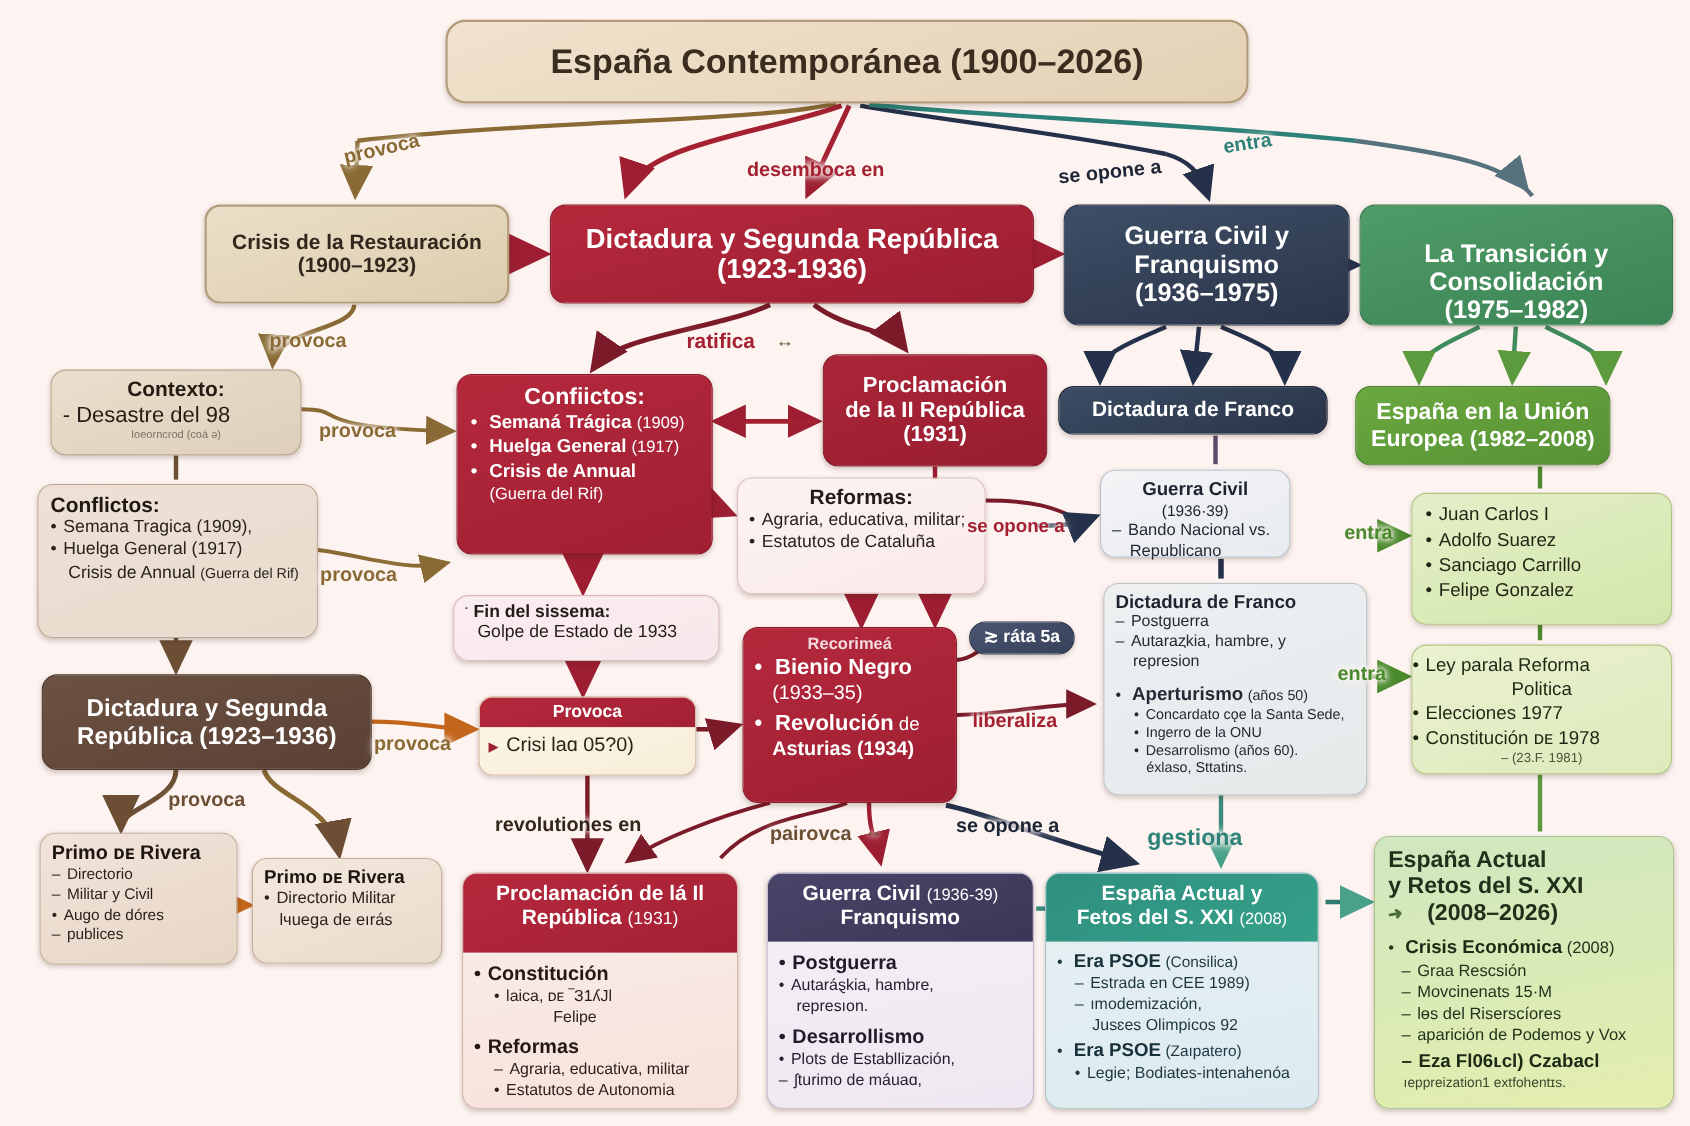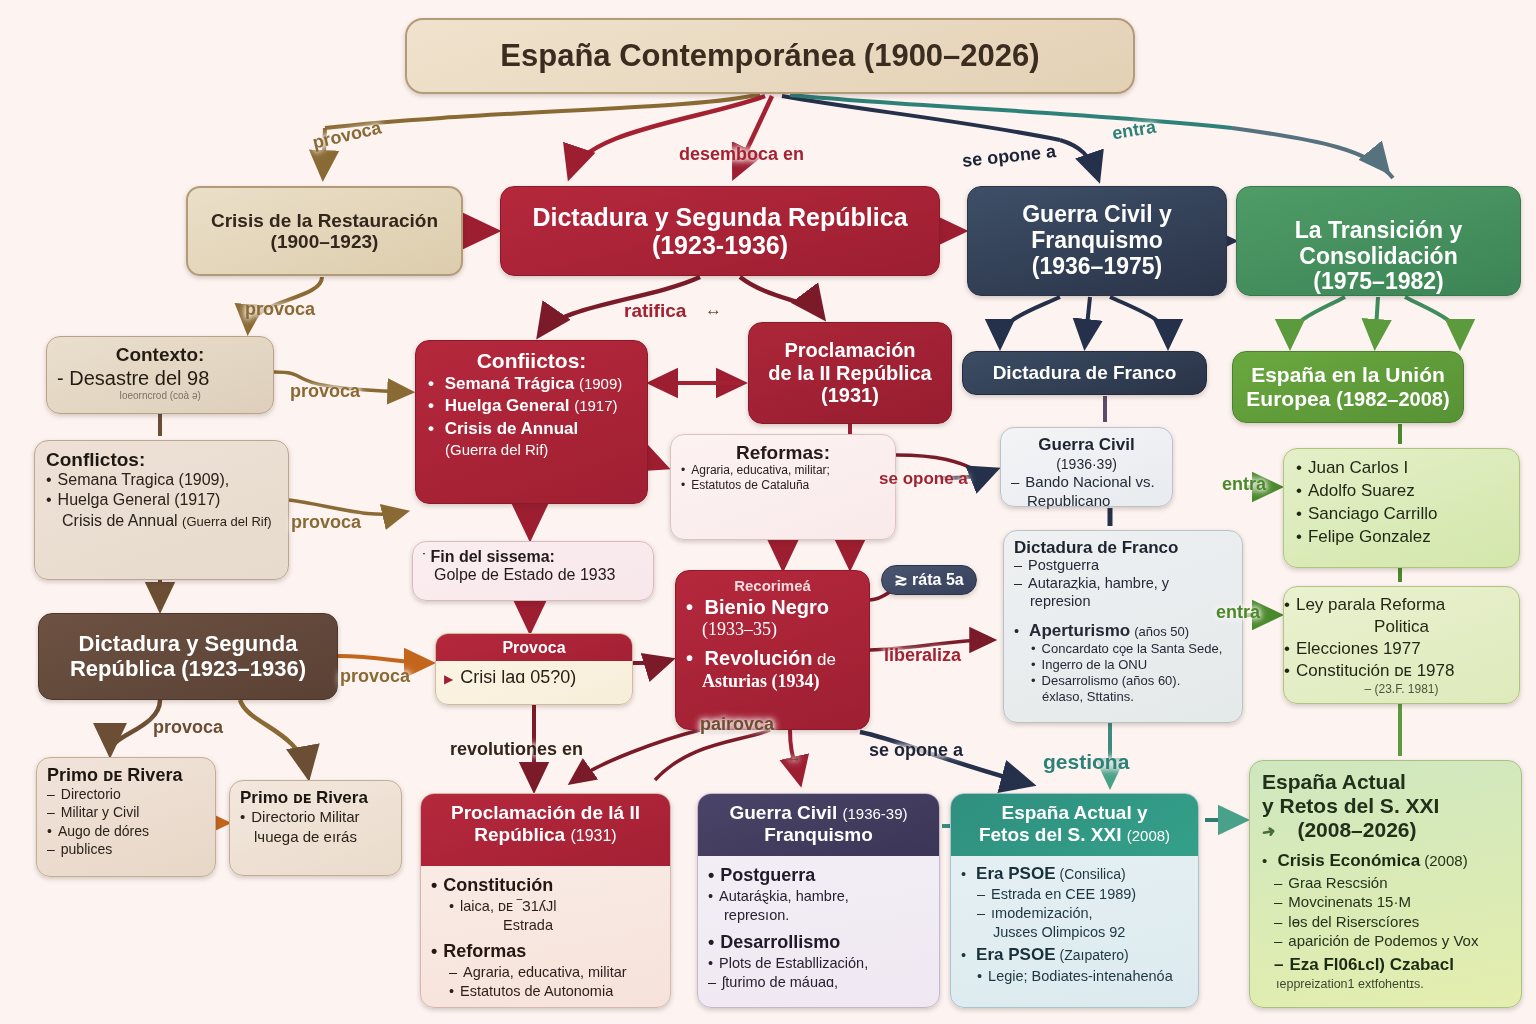--- a/index.html
+++ b/index.html
@@ -108,29 +108,29 @@
   
   #n-proclam1{left:748px;top:322px;width:204px;height:102px;
         background:linear-gradient(160deg,#ac2639,#971d2f);border:1px solid #861a29;
         display:flex;align-items:center;justify-content:center;}
   #n-proclam1 .ttl{font-size:20px;color:#fff;}
 
   #n-reformas{left:670px;top:434px;width:226px;height:106px;
         background:linear-gradient(160deg,#fdf2f2,#f9eaea);border:1.5px solid #dcc2c2;
         padding:7px 10px;}
   #n-reformas .ttl{font-size:19px;color:#241a1a;}
-  #n-reformas li{font-size:12px;color:#2a2020;line-height:1.26;}
+  #n-reformas li{font-size:16px;color:#2a2020;line-height:1.26;}
 
   #n-bienio{left:675px;top:570px;width:195px;height:160px;
         background:linear-gradient(160deg,#b5283c,#9e1f32);border:1px solid #8d1a2b;
         padding:7px 10px;}
   #n-bienio .ttl{font-size:15px;color:#f2dadd;font-weight:bold;}
   #n-bienio li{font-size:20px;color:#fff;font-weight:bold;line-height:1.2;}
   #n-bienio .yr{font-weight:normal;font-size:17px;}
-  #n-bienio .cont{display:block;margin-left:16px;font-size:18px;font-family:Liberation Serif, serif;}
+  #n-bienio .cont{display:block;margin-left:16px;font-size:18px;}
 
   #n-ratifica{left:881px;top:565px;width:96px;height:30px;border-radius:15px;
         background:linear-gradient(160deg,#4a5570,#36405a);border:1px solid #2b3449;
         display:flex;align-items:center;justify-content:center;}
   #n-ratifica .ttl{font-size:16px;color:#fff;}
 
   
   #n-franco1{left:962px;top:351px;width:245px;height:44px;
         background:linear-gradient(160deg,#3b4d64,#2a3347);border:1px solid #232c3e;
         display:flex;align-items:center;justify-content:center;}
@@ -518,21 +518,21 @@
 
 <div class="node" id="n-proclam2">
   <div class="hdr">
     <div>Proclamación de lá Il</div>
     <div><span>República</span> <span class="yr">(1931)</span></div>
   </div>
   <div class="bdy">
     <ul>
       <li class="b h2">Constitución</li>
       <li class="b in">laica, ᴅᴇ ‾З1ʎЈl</li>
-      <li style="margin-left:72px">Estrada</li>
+      <li style="margin-left:72px">Felipe</li>
       <li class="b h2" style="margin-top:5px">Reformas</li>
       <li class="d in">Agraria, educativa, militar</li>
       <li class="b in">Estatutos de Autonomia</li>
     </ul>
   </div>
 </div>
 
 <div class="node" id="n-franq2">
   <div class="hdr">
     <div><span>Guerra Civil</span> <span class="yr">(1936-39)</span></div>
@@ -599,18 +599,18 @@
 <div class="elabel" style="left:291px;top:512px;font-size:18px;color:#8a6a34;">provoca</div>
 <div class="elabel" style="left:624px;top:300px;font-size:19px;color:#a42132;">ratifica</div>
 <div class="elabel" style="left:705px;top:300px;font-size:17px;color:#6b4e33;">↔</div>
 <div class="elabel" style="left:879px;top:469px;font-size:17px;color:#a42132;">se opone a</div>
 <div class="elabel" style="left:340px;top:666px;font-size:18px;color:#8a6a34;">provoca</div>
 <div class="elabel" style="left:153px;top:717px;font-size:18px;color:#6b4e33;">provoca</div>
 <div class="elabel" style="left:884px;top:645px;font-size:18px;color:#a42132;">liberaliza</div>
 <div class="elabel" style="left:1222px;top:474px;font-size:18px;color:#4a8a2c;">entra</div>
 <div class="elabel" style="left:1216px;top:602px;font-size:18px;color:#4a8a2c;">entra</div>
 <div class="elabel" style="left:450px;top:739px;font-size:18px;color:#33251a;">revolutiones en</div>
-<div class="elabel" style="left:700px;top:714px;font-size:18px;color:#6b4e33;text-align:right;">pairovca</div>
+<div class="elabel" style="left:700px;top:748px;font-size:18px;color:#6b4e33;text-align:right;">pairovca</div>
 <div class="elabel" style="left:786px;top:748px;font-size:16px;color:#6b4e33;">↔</div>
 <div class="elabel" style="left:869px;top:740px;font-size:18px;color:#1c2436;">se opone a</div>
 <div class="elabel" style="left:1043px;top:750px;font-size:21px;color:#2e8178;">gestiona</div>
 
 </div>
 
 </body></html>

